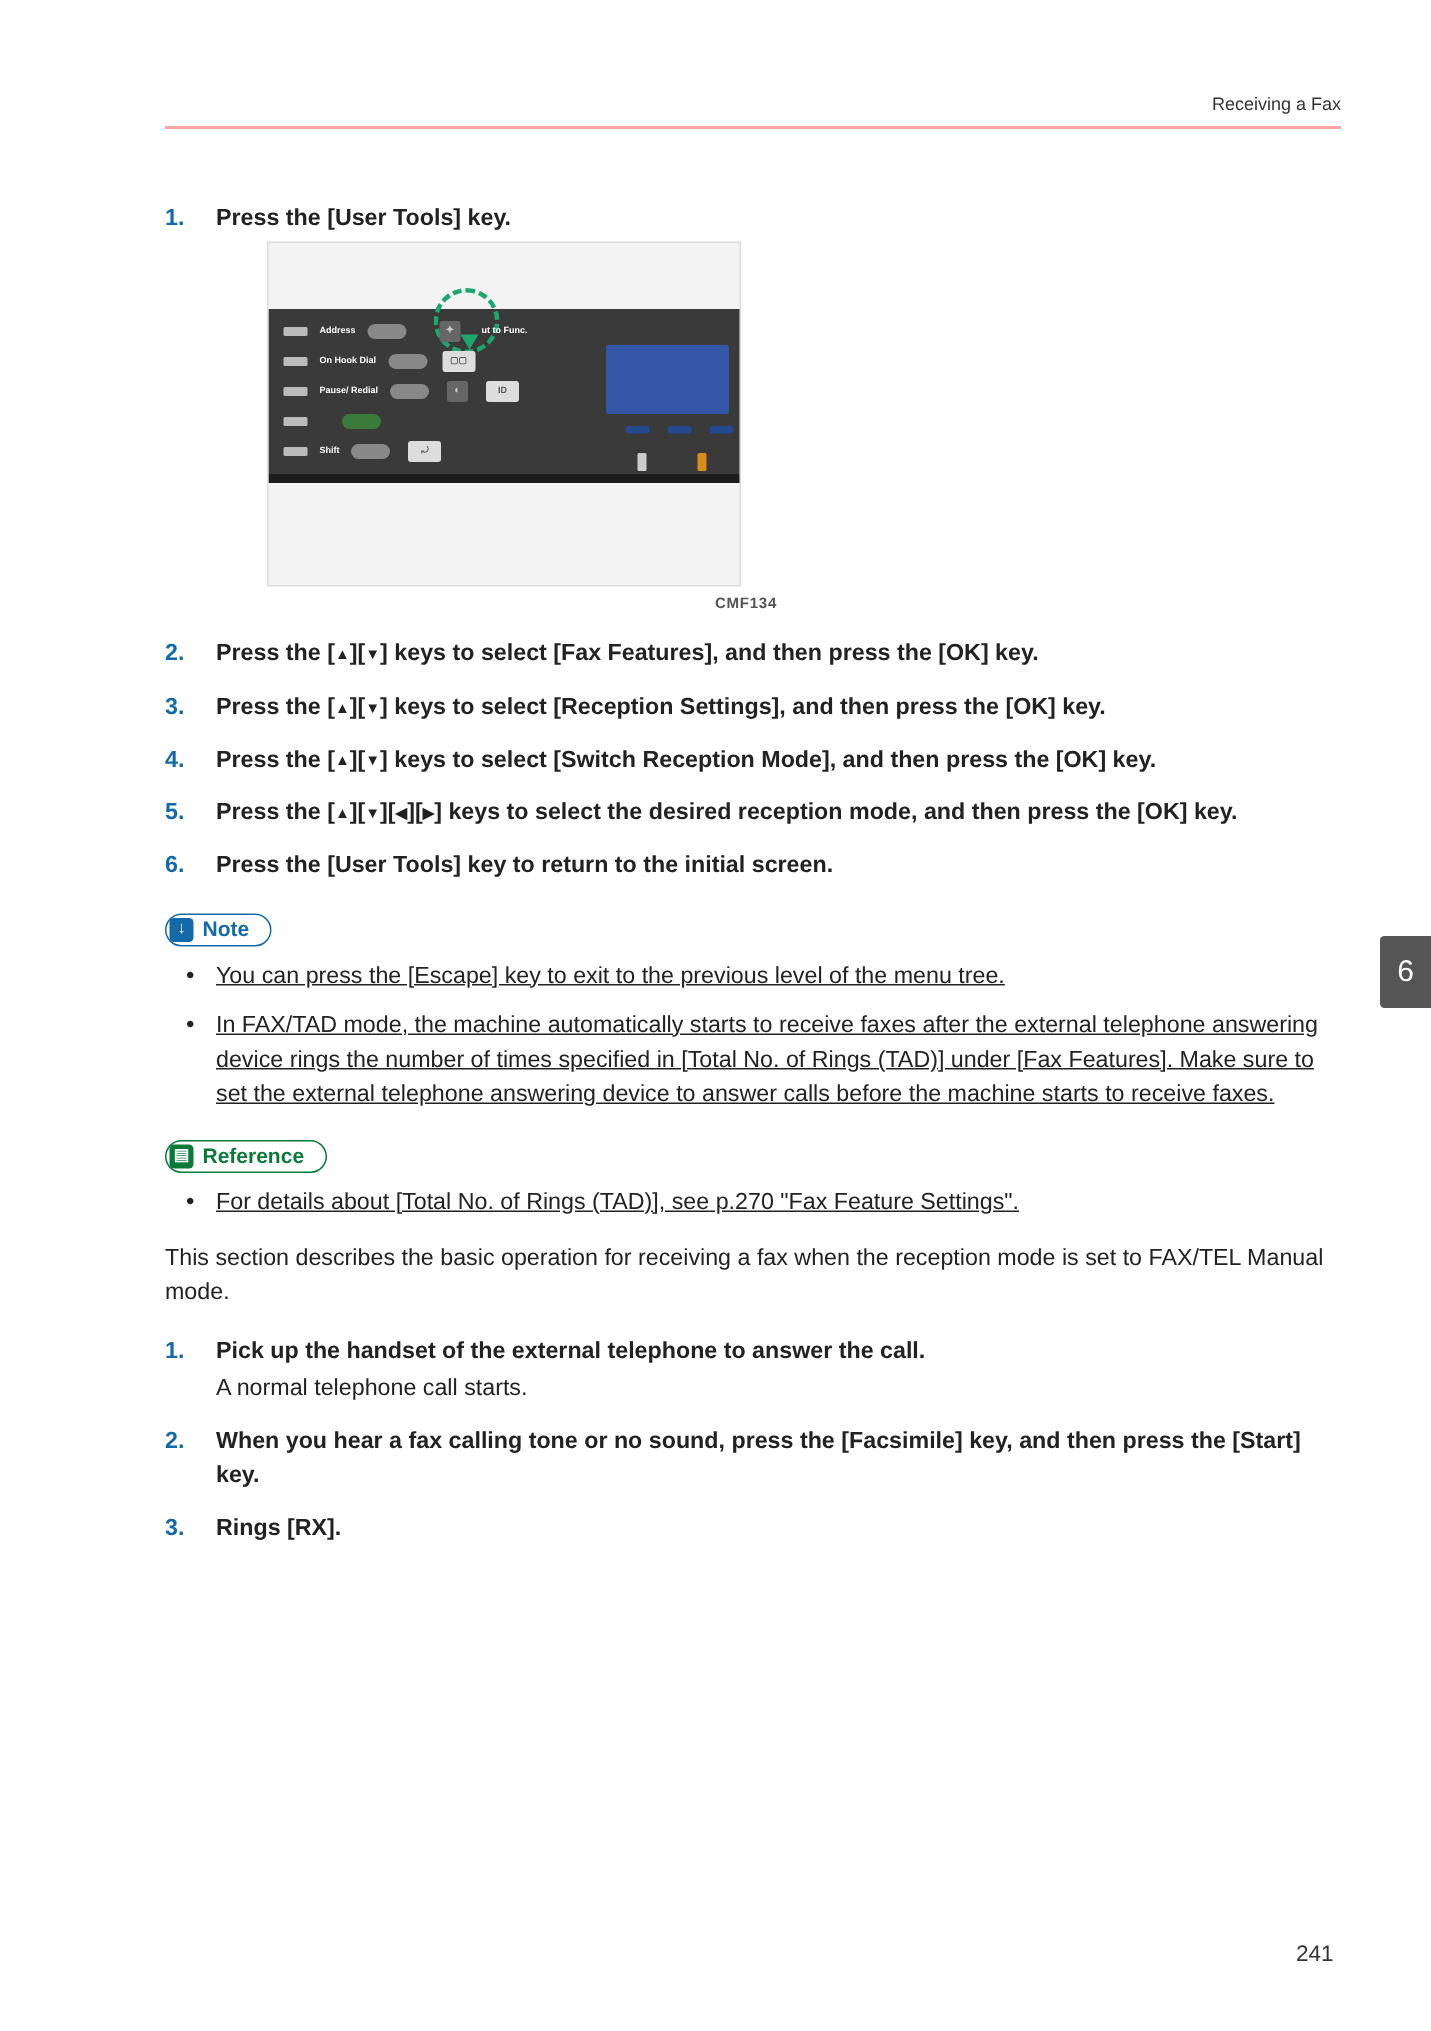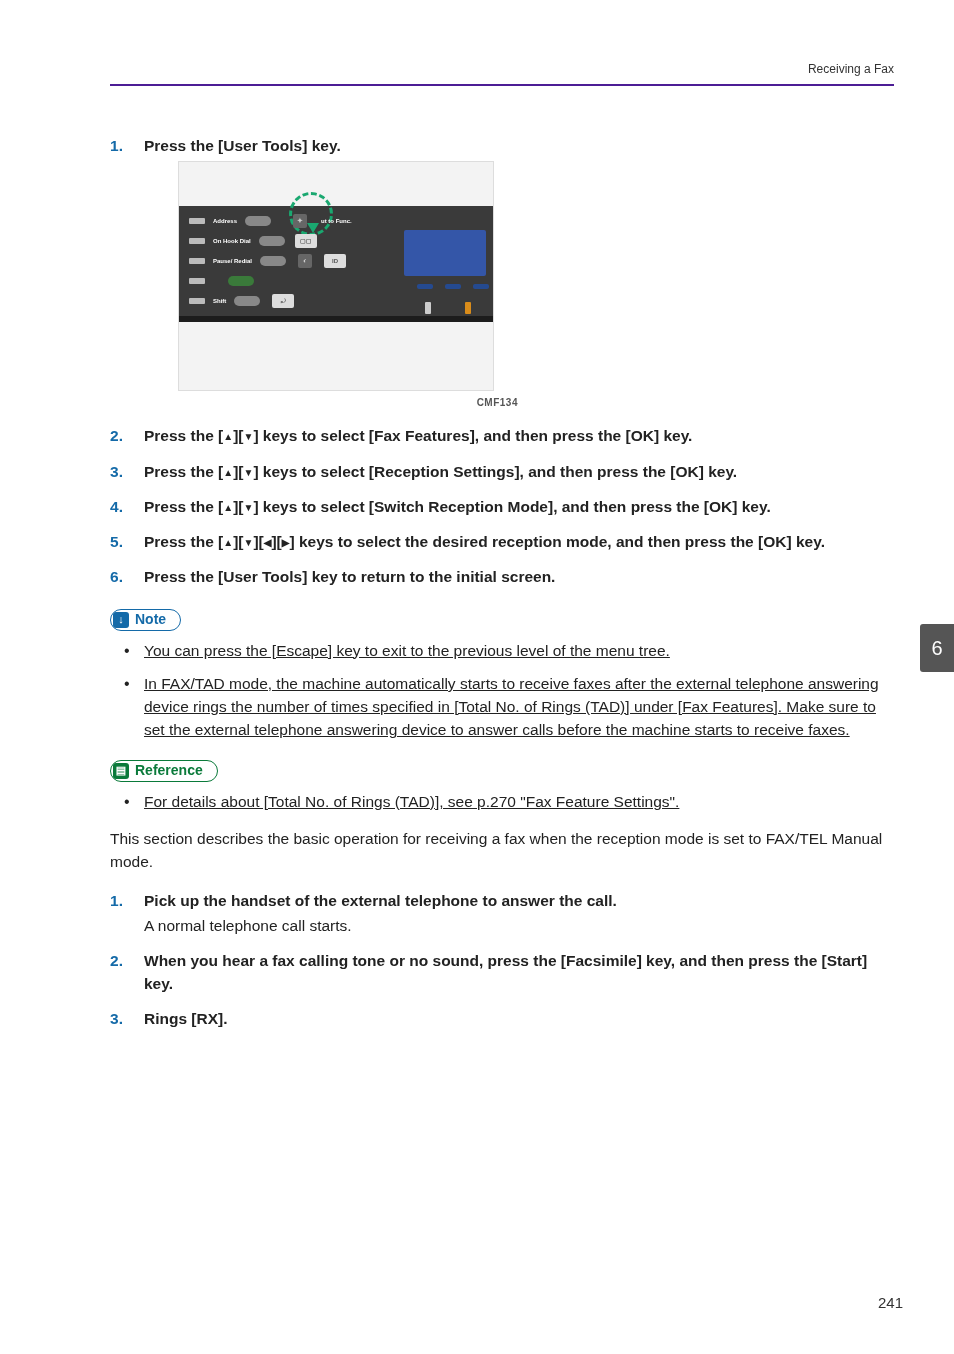--- a/index.html
+++ b/index.html
@@ -17,21 +17,21 @@
   .page {
     padding: 60px 60px 40px 60px;
     position: relative;
     height: 100%;
   }
   .running-head {
     text-align: right;
     font-size: 12px;
     color: #333;
     padding-bottom: 6px;
-    border-bottom: 2px solid #4c1d95;
+    border-bottom: 2px solid #fca5a5;
     margin-bottom: 48px;
     margin-left: 50px;
   }
   .content {
     margin-left: 50px;
   }
   .intro { margin: 0 0 18px 60px; }
   ol.steps {
     list-style: none;
     padding: 0;
@@ -168,21 +168,21 @@
     background: #555;
     color: #fff;
     display: flex;
     align-items: center;
     justify-content: center;
     font-size: 20px;
     border-radius: 3px 0 0 3px;
   }
   .page-num {
     position: absolute;
-    right: 51px;
+    right: 65px;
     bottom: 40px;
     font-size: 15px;
     color: #333;
   }
 </style>
 </head>
 <body>
 
 <div class="page">
   <div class="running-head">Receiving a Fax</div>

